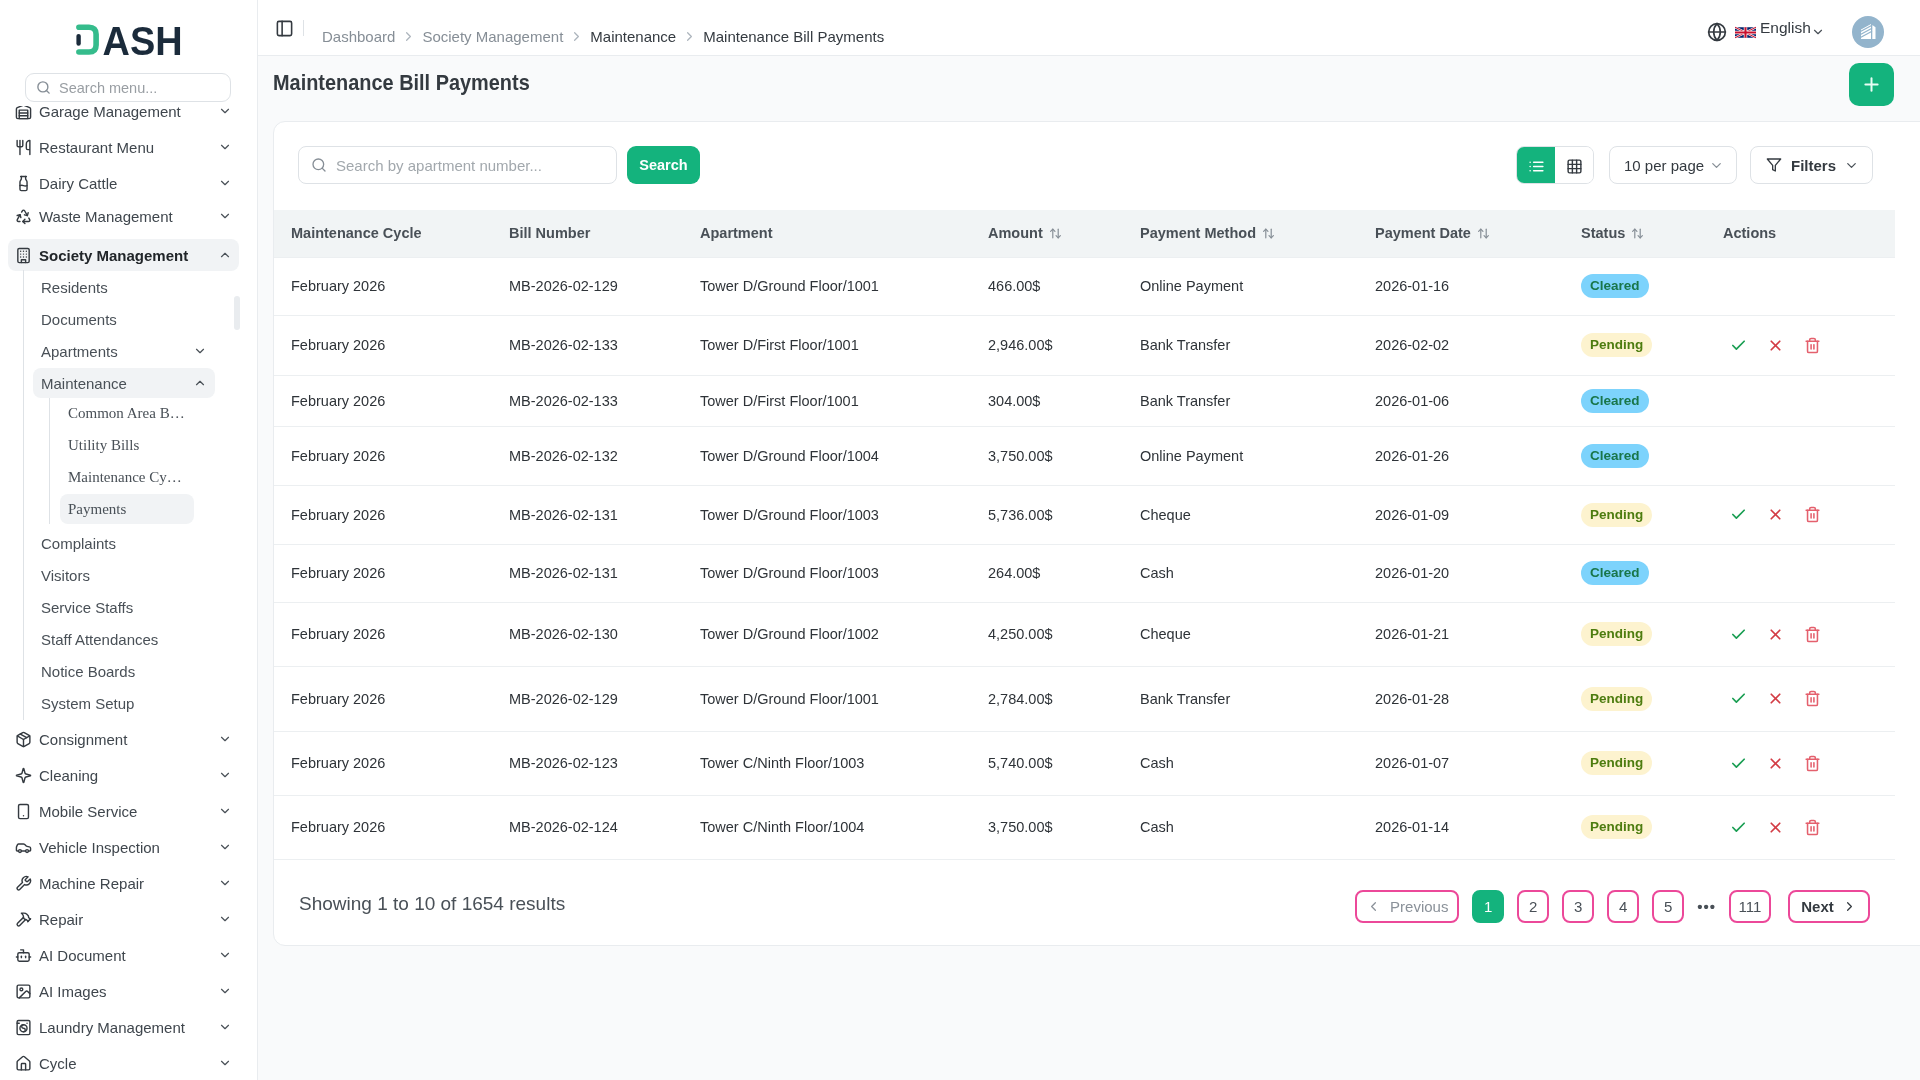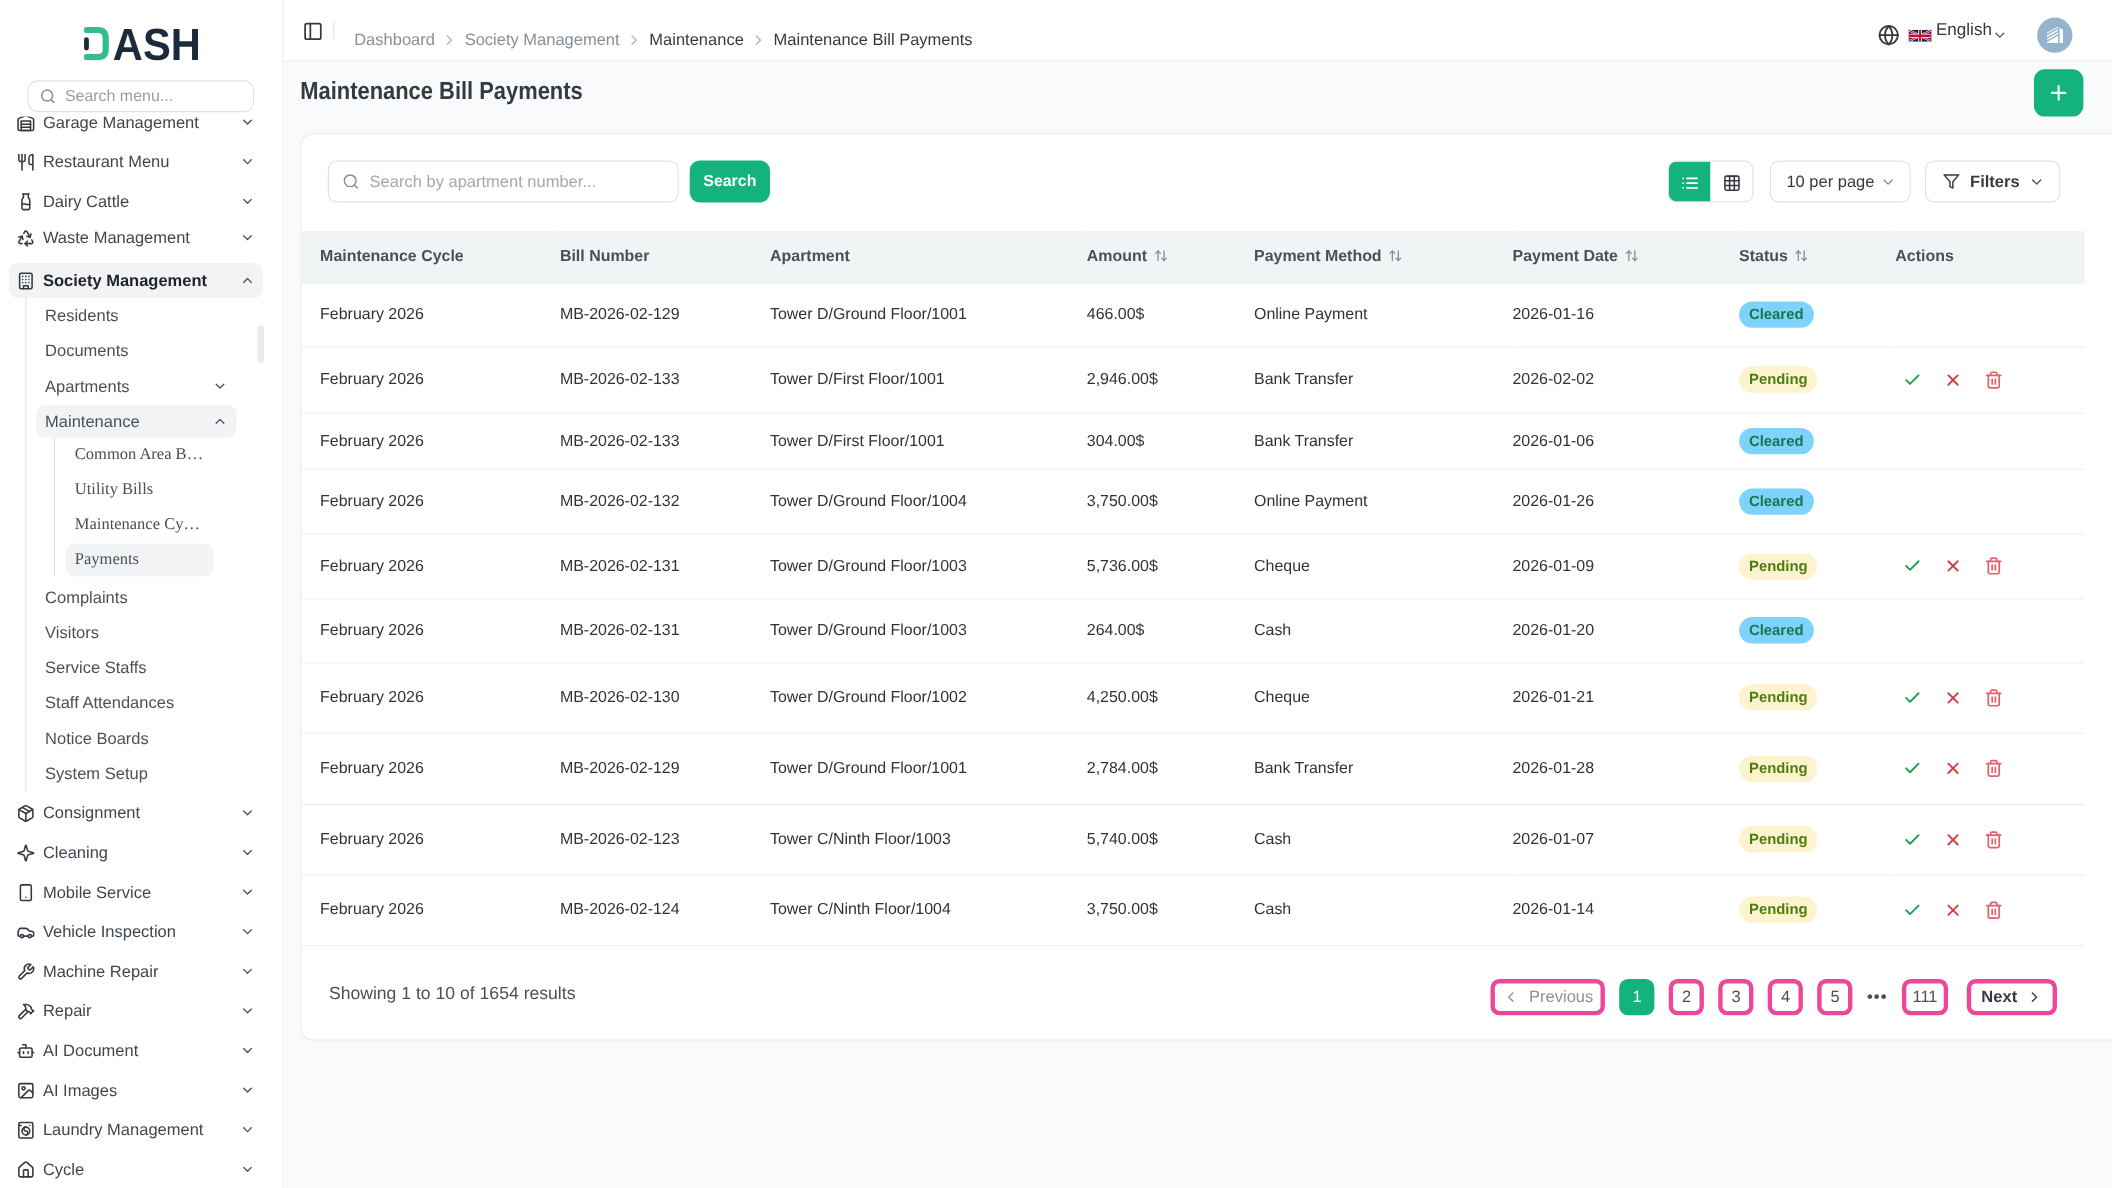--- a/index.html
+++ b/index.html
@@ -35,21 +35,21 @@
 .fbtn { position:absolute; left:1476px; top:24px; width:123px; height:38px; border:1px solid #dee2e6; border-radius:8px; display:flex; align-items:center; color:#343a40; font-size:15px; font-weight:bold; padding-left:15px; }
 table.grid { position:absolute; left:0; top:88px; width:1621px; border-collapse:collapse; table-layout:fixed; }
 table.grid th { background:#f1f4f5; height:47px; text-align:left; font-size:14.5px; color:#495057; vertical-align:middle; }
 table.grid td { border-top:1px solid #eceff1; font-size:14.5px; color:#2e3338; vertical-align:middle; }
 table.grid th .sort { display:inline-block; vertical-align:-2px; margin-left:6px; color:#868e96; }
 .badge { display:inline-block; padding:4px 9px 5px; border-radius:12px; font-size:13.5px; font-weight:bold; }
 .badge.ok { background:#7dd3fc; color:#19764a; }
 .badge.pd { background:#fdf3cf; color:#4d7c0f; }
 .acts { display:flex; align-items:center; gap:20px; padding-left:7px; }
 .foot { position:absolute; left:0; top:737px; width:1621px; height:87px; border-top:1px solid #eceff1; }
-.pgbox { display:inline-flex; align-items:center; justify-content:center; min-width:32px; height:33px; border:4px solid #ec4899; border-radius:8px; font-size:15px; color:#495057; background:#fff; }
+.pgbox { display:inline-flex; align-items:center; justify-content:center; min-width:32px; height:33px; border:2px solid #ec4899; border-radius:8px; font-size:15px; color:#495057; background:#fff; }
 .pgbox.on { background:#14b37d; border-color:#14b37d; color:#fff; }
 </style>
 </head>
 <body>
 <div class="sidebar">
 <div class="logo" style="top:24px"><svg width="106" height="31" viewBox="0 0 106 31">
 <path d="M 2.9 3.3 L 13 3.3 Q 20.1 3.3 20.1 10.3 L 20.1 21 Q 20.1 28 13 28 L 2.9 28" fill="none" stroke="#35bc8c" stroke-width="5.6" stroke-linecap="round"></path>
 <rect x="0.4" y="9.9" width="4.4" height="11.9" rx="2.2" fill="#1b2b3b"></rect>
 <text x="26.6" y="30.7" font-family="Liberation Sans, sans-serif" font-size="41" font-weight="bold" fill="#1b2b3b" textLength="80" lengthAdjust="spacingAndGlyphs">ASH</text>
 </svg></div>
@@ -592,21 +592,21 @@
                   <path d="M8 6V4a2 2 0 0 1 2-2h4a2 2 0 0 1 2 2v2"></path>
                   <line x1="10" x2="10" y1="11" y2="17"></line>
                   <line x1="14" x2="14" y1="11" y2="17"></line>
                 </svg>
               </div>
             </td>
           </tr>
         </tbody>
       </table>
 <div class="foot">
-<div style="position:absolute;left:25px;top:0;height:87px;display:flex;align-items:center;font-size:16px;color:#495057">Showing 1 to 10 of 1654 results</div>
+<div style="position:absolute;left:25px;top:0;height:87px;display:flex;align-items:center;font-size:19px;color:#495057">Showing 1 to 10 of 1654 results</div>
 <div style="position:absolute;right:25px;top:30px;display:flex;align-items:center;gap:13px;height:33px">
           <div class="pgbox" style="width:104px;color:#8a9199"><svg style="margin-right:9px" width="15" height="15" viewBox="0 0 24 24" fill="none" stroke="#8a9199" stroke-width="2" stroke-linecap="round" stroke-linejoin="round">
               <path d="m15 18-6-6 6-6"></path>
             </svg>Previous</div>
           <div class="pgbox on">1</div>
           <div class="pgbox">2</div>
           <div class="pgbox">3</div>
           <div class="pgbox">4</div>
           <div class="pgbox">5</div>
           <div style="color:#495057;font-size:15px;font-weight:bold;letter-spacing:1px">•••</div>

